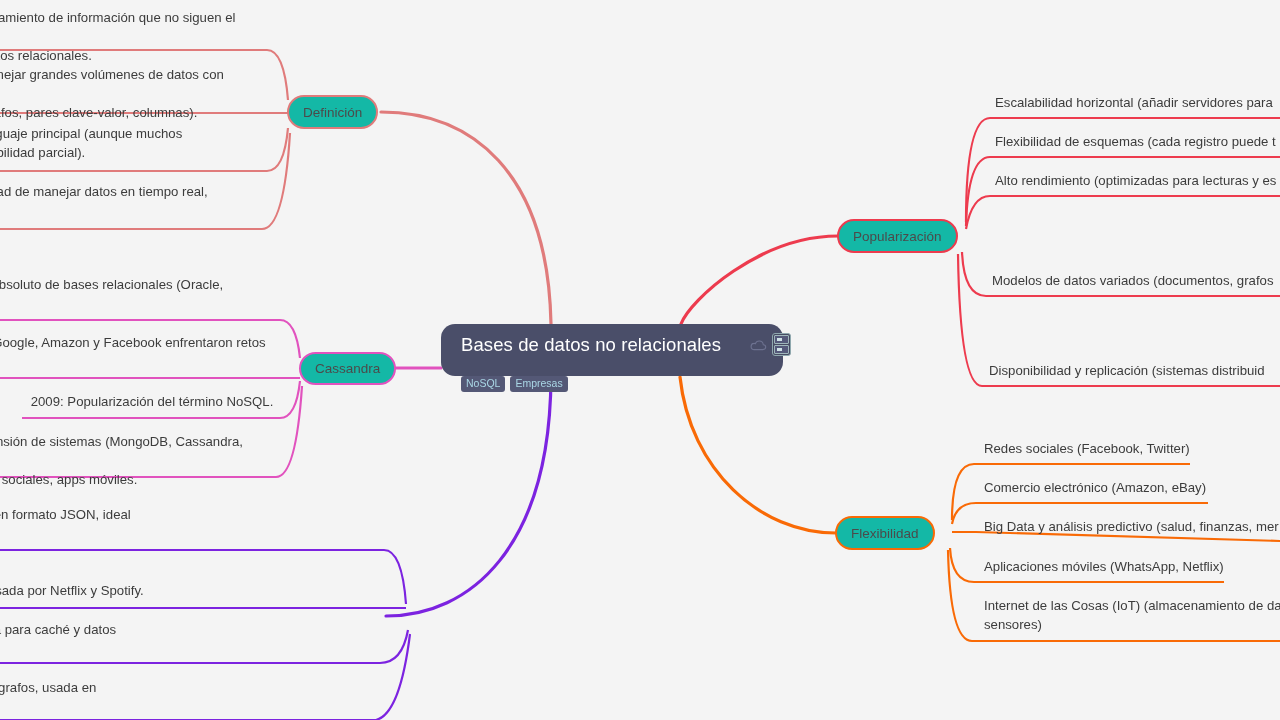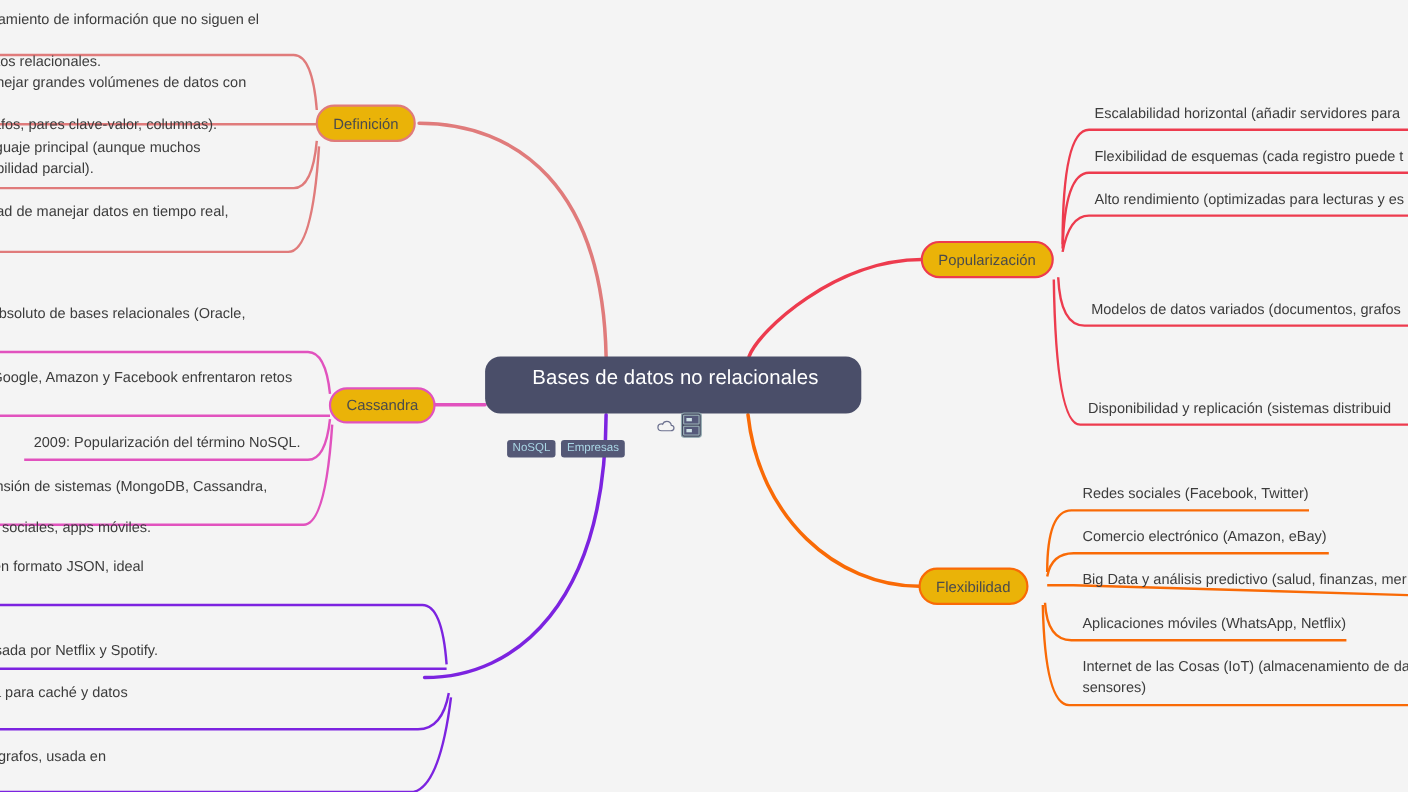--- a/index.html
+++ b/index.html
@@ -24,55 +24,55 @@
     z-index:5;
   }
   .center-title{
     display:block;
     font-size:18.5px;
     color:#ffffff;
     letter-spacing:.1px;
     line-height:20px;
     white-space:nowrap;
   }
-  .center-head{display:flex;align-items:center;gap:22px;flex-direction:column;}
+  .center-head{display:flex;align-items:center;gap:22px;}
   .center-icons{display:flex;align-items:center;gap:5px;margin-left:7px;}
   .icon-cloud svg{display:block;}
   .icon-server{
     border:1px solid #8fa8ae;
     border-radius:3px;
     padding:1px;
     display:flex;flex-direction:column;gap:1px;
     background:#474b63;
   }
   .icon-server span{
     display:block;width:13px;height:7px;
     border:1px solid #9fb6bb;border-radius:1px;
     background:#55597a;
     position:relative;
   }
   .icon-server span::after{
     content:"";position:absolute;left:2px;top:1.5px;
     width:5px;height:3px;background:#cfe2e6;
   }
-  .tags{display:flex;gap:5px;margin-top:2px;}
+  .tags{display:flex;gap:5px;margin-top:20px;}
   .tag{
     font-size:10.5px;
     color:#a9d6e5;
     background:#545876;
     border-radius:3px;
     padding:1px 5px 2px 5px;
     line-height:13px;
     white-space:nowrap;
   }
 
   
   .pill{
     position:absolute;
-    background:#eab308;
+    background:#14b8a6;
     border:2.4px solid #999;
     border-radius:22px;
     box-sizing:border-box;
     display:flex;align-items:center;justify-content:center;
     font-size:13.5px;
     color:#4b4b4b;
     white-space:nowrap;
     z-index:4;
     padding:0 14px;
   }

